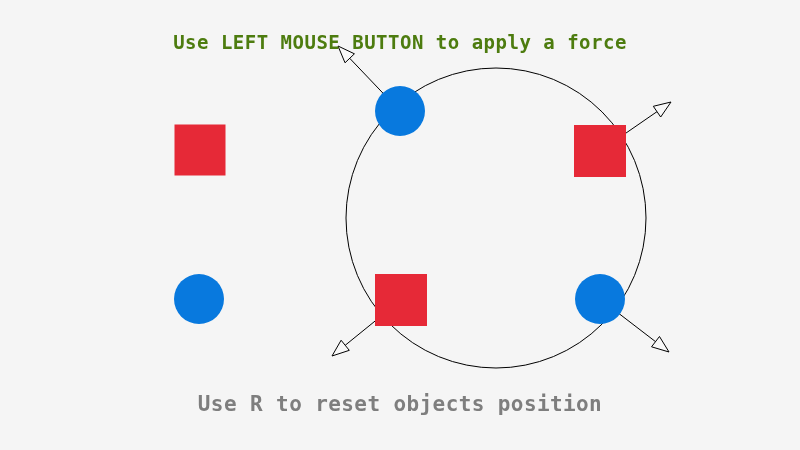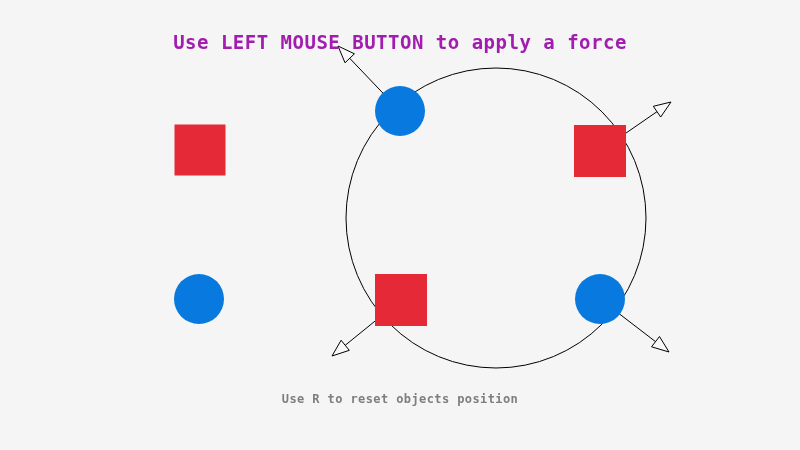--- a/index.html
+++ b/index.html
@@ -30,21 +30,21 @@
     white-space: pre;
     user-select: none;
   }
   .hint-top {
     top: 31px;
     font-size: 19px;
     letter-spacing: 0.5px;
   }
   .hint-bottom {
     top: 392px;
-    font-size: 12px;
+    font-size: 21px;
     letter-spacing: 0.4px;
   }
 </style>
 </head>
 <body>
 
 <div class="stage" style="background: rgb(245, 245, 245); width: 800px; height: 450px;">
   <svg class="scene-svg" viewBox="0 0 800 450" xmlns="http://www.w3.org/2000/svg">
     <g id="boundary-layer">
         <circle cx="496" cy="218" r="150" fill="none" stroke="#000000" stroke-width="1"></circle>
@@ -70,16 +70,16 @@
     <g id="object-layer">
         <rect x="174.5" y="124.5" width="51" height="51" fill="#E62937"></rect>
         <circle cx="400" cy="111" r="25" fill="#0879DE"></circle>
         <rect x="574" y="125" width="52" height="52" fill="#E62937"></rect>
         <circle cx="199" cy="299" r="25" fill="#0879DE"></circle>
         <rect x="375" y="274" width="52" height="52" fill="#E62937"></rect>
         <circle cx="600" cy="299" r="25" fill="#0879DE"></circle>
       </g>
   </svg>
 
-  <div class="hint hint-top" style="color: #a21caf;">Use LEFT MOUSE BUTTON to apply a force</div>
+  <div class="hint hint-top" style="color: #4d7c0f;">Use LEFT MOUSE BUTTON to apply a force</div>
 
   <div class="hint hint-bottom" style="color: rgb(126, 126, 126);">Use R to reset objects position</div>
 </div>
 
 </body></html>

